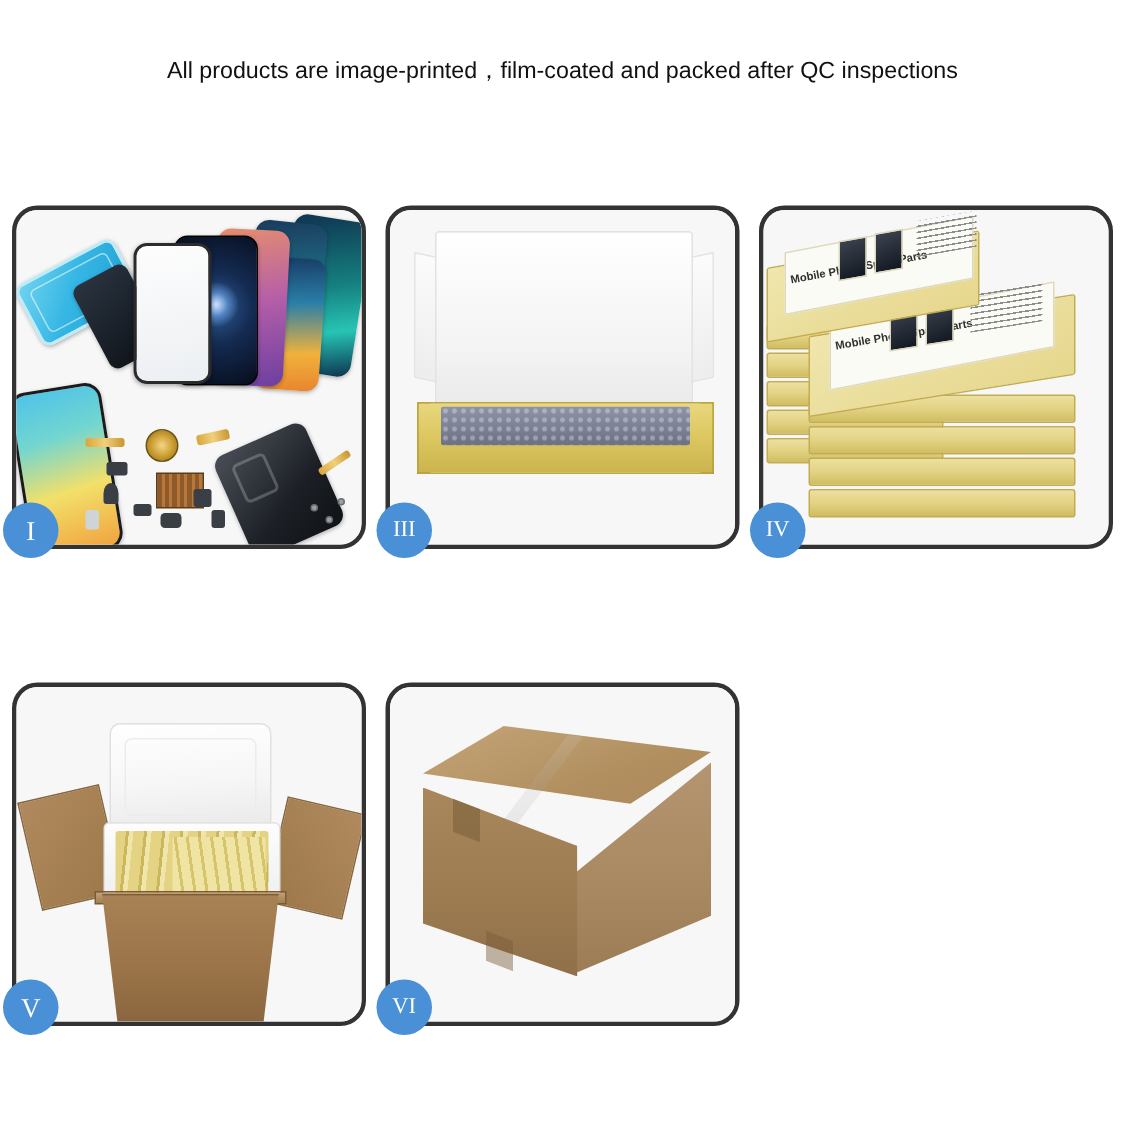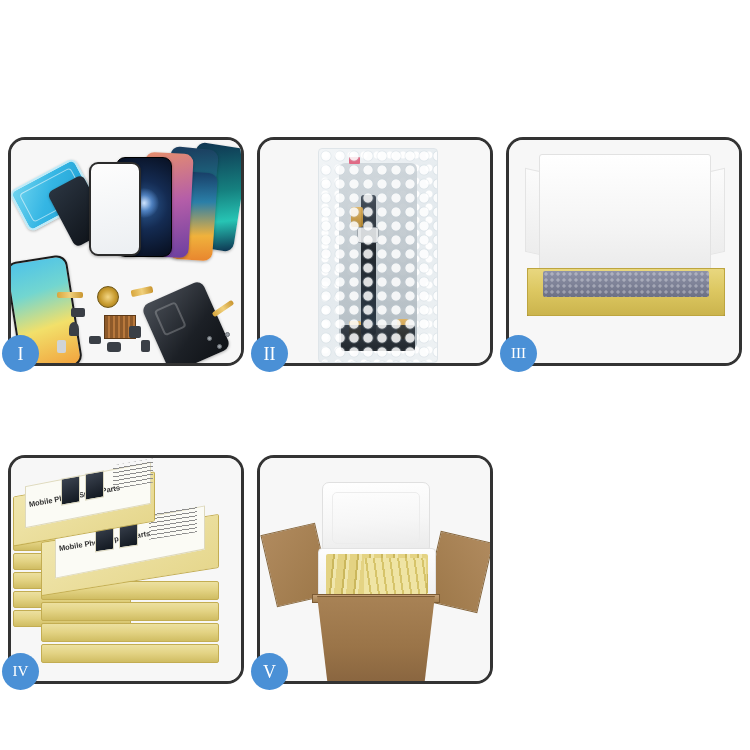--- a/index.html
+++ b/index.html
@@ -404,20 +404,21 @@
   .c6-tape-lo{
     position:absolute; left:42px; top:140px; width:18px; height:20px;
     background:rgba(120,92,56,.45);
     transform: skewY(21deg);
   }
 </style>
 </head>
 <body>
 
 <div class="header">
+  <div class="page-subtitle">All products are image-printed，film-coated and packed after QC inspections</div>
 </div>
 
 <div class="grid">
 
   <div class="panel">
     <div class="panel-inner">
       <div class="scene">
         <div class="ph ph-blue-film"></div>
         <div class="ph ph-dark-small"></div>
         <div class="ph ph-green-right"></div>
@@ -441,36 +442,20 @@
         <div class="chip" style="left:46px; top:200px; width:9px; height:13px; background:#cfd4d8;"></div>
         <div class="screw" style="left:196px; top:196px;"></div>
         <div class="screw" style="left:206px; top:204px;"></div>
         <div class="screw" style="left:214px; top:192px;"></div>
         <div class="flex-gold" style="left:200px; top:166px; width:24px; height:5px; transform:rotate(-34deg);"></div>
       </div>
     </div>
     <div class="step-badge">I</div>
   </div>
 
-  <div class="panel">
-    <div class="panel-inner">
-      <div class="bubble-bag">
-        <div class="lcd-in-bag"></div>
-        <div class="lcd-flex"></div>
-        <div class="lcd-conn"></div>
-        <div class="lcd-gold" style="left:32px; top:58px;"></div>
-        <div class="lcd-gold" style="left:30px; top:172px;"></div>
-        <div class="lcd-gold" style="left:78px; top:170px;"></div>
-        <div class="lcd-bottom"></div>
-        <div class="pink-tab"></div>
-        <div class="bubble-tex"></div>
-      </div>
-    </div>
-    <div class="step-badge">II</div>
-  </div>
 
   <div class="panel">
     <div class="panel-inner">
       <div class="box3-lid-flapL"></div>
       <div class="box3-lid-flapR"></div>
       <div class="box3-lid"></div>
       <div class="box3-edgeL"></div>
       <div class="box3-edgeR"></div>
       <div class="box3-body"></div>
       <div class="box3-foam"></div>
@@ -522,14 +507,27 @@
       <div class="c5-foam-lid"></div>
       <div class="c5-foam-body"></div>
       <div class="c5-contents"></div>
       <div class="c5-contents2"></div>
       <div class="c5-body-rim"></div>
       <div class="c5-body"></div>
     </div>
     <div class="step-badge">V</div>
   </div>
 
+  <div class="panel">
+    <div class="panel-inner">
+      <div class="c6">
+        <div class="c6-top"></div>
+        <div class="c6-seam"></div>
+        <div class="c6-side"></div>
+        <div class="c6-front"></div>
+        <div class="c6-tape-hi"></div>
+        <div class="c6-tape-lo"></div>
+      </div>
+    </div>
+    <div class="step-badge wide">VI</div>
+  </div>
 
 </div>
 
 </body></html>

